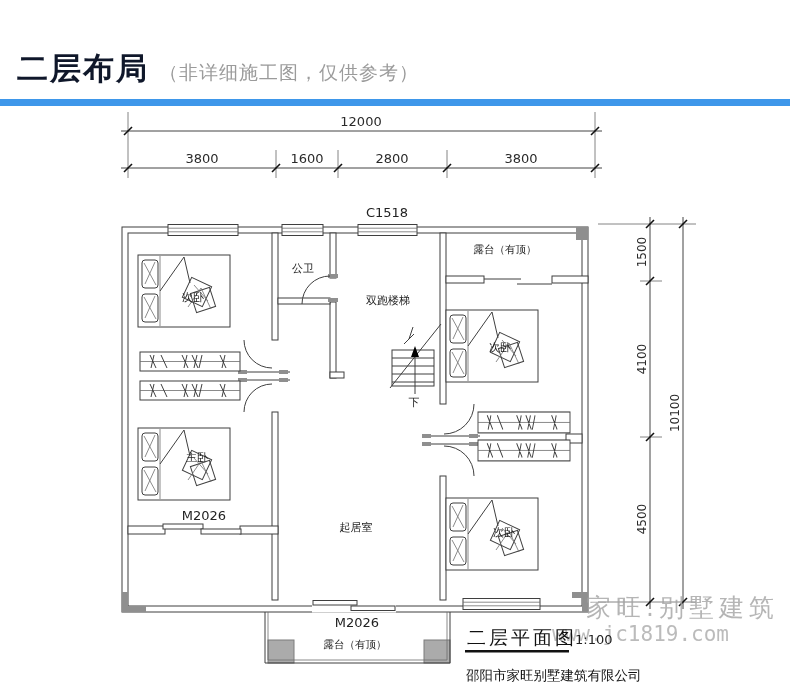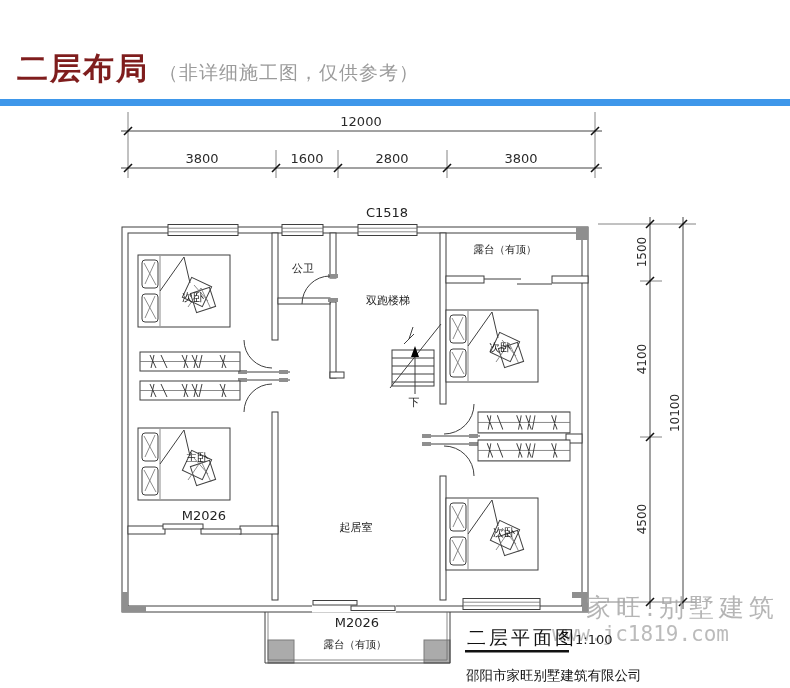--- a/index.html
+++ b/index.html
@@ -2,21 +2,21 @@
 <html><head>
 <meta charset="utf-8">
 <style>
   html,body{margin:0;padding:0;}
   body{
     width:790px;height:688px;position:relative;overflow:hidden;
     background:#ffffff;font-family:"Liberation Sans","DejaVu Sans",sans-serif;
   }
   .hdr{position:absolute;left:0;top:0;width:790px;height:99px;background:#fff;}
   .hdr-row{position:absolute;left:17px;top:40px;display:flex;align-items:baseline;}
-  .hdr-title{font-size:31px;font-weight:900;color:#7f1d1d;letter-spacing:2px;}
+  .hdr-title{font-size:31px;font-weight:900;color:#0f172a;letter-spacing:2px;}
   .hdr-sub{font-size:19px;color:#9b9b9b;margin-left:10px;letter-spacing:1px;margin-top:20px;}
   .accent-bar{position:absolute;left:0;top:99px;width:790px;height:7px;background:#3e97ea;}
   svg{position:absolute;left:0;top:0;}
   svg text{font-family:"DejaVu Sans","Liberation Sans",sans-serif;fill:#1d1d1d;}
   .dim{font-size:13px;fill:#2a2a2a;}
   .dimr{font-size:12px;fill:#2a2a2a;}
   .rm{font-size:11px;}
   .rms{font-size:10.5px;}
   .door{font-size:13px;fill:#222;}
   .tb-name{font-size:19px;letter-spacing:3px;fill:#111;}

